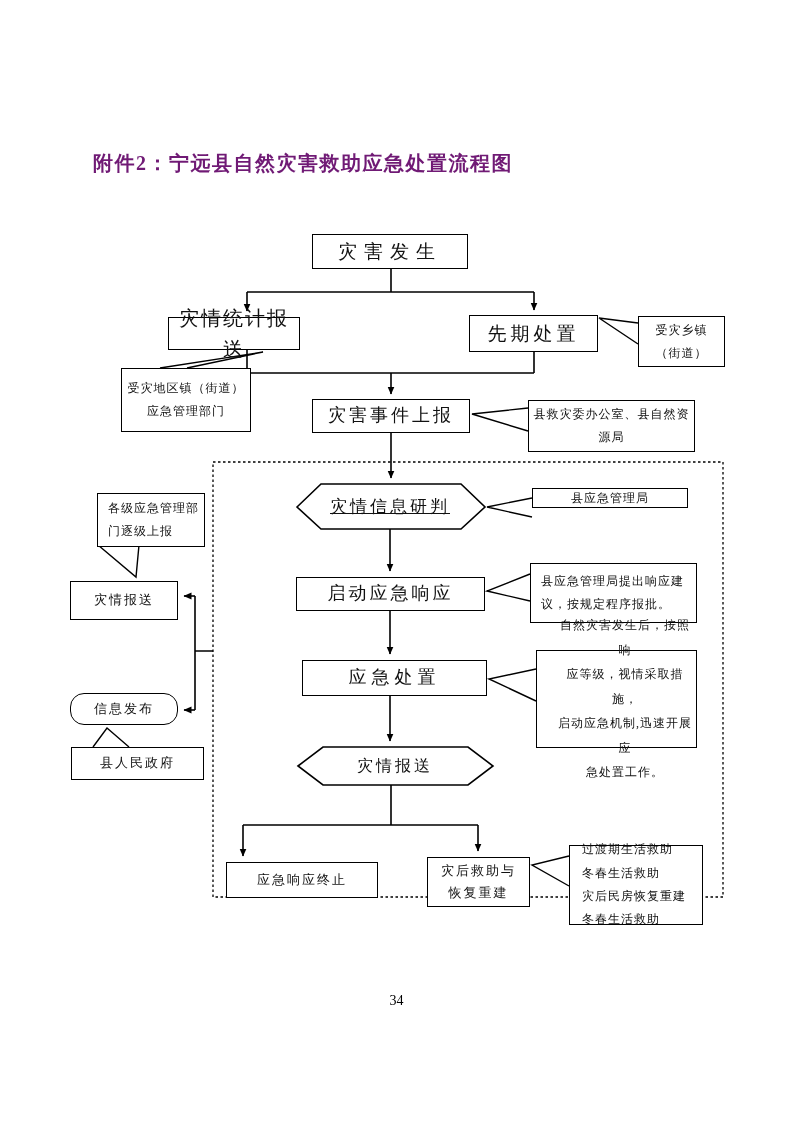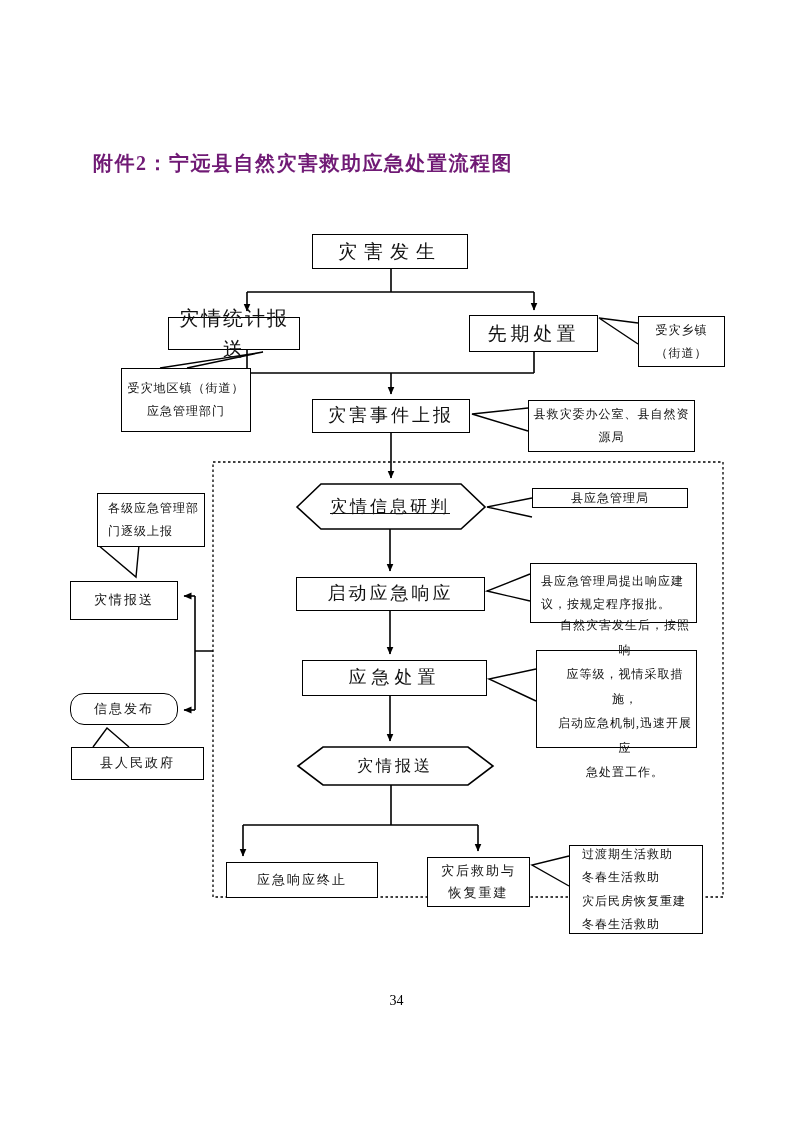--- a/index.html
+++ b/index.html
@@ -132,19 +132,19 @@
 启动应急机制,迅速开展应
 急处置工作。</div>
 
   <div class="hextext" style="left:305px;top:747px;width:180px;height:38px;font-size:16px;">灾情报送</div>
 
   <div class="box mid" style="left:226px;top:862px;width:152px;height:36px;">应急响应终止</div>
 
   <div class="box mid" style="left:427px;top:857px;width:103px;height:50px;line-height:1.7;">灾后救助与
 恢复重建</div>
 
-  <div class="box side leftalign" style="left:569px;top:845px;width:134px;height:89px;padding-left:12px;line-height:1.95;">过渡期生活救助
+  <div class="box side leftalign" style="left:569px;top:845px;width:134px;height:80px;padding-left:12px;line-height:1.95;">过渡期生活救助
 冬春生活救助
 灾后民房恢复重建
 冬春生活救助</div>
 
   <div class="pageno">34</div>
 </div>
 
 </body></html>

